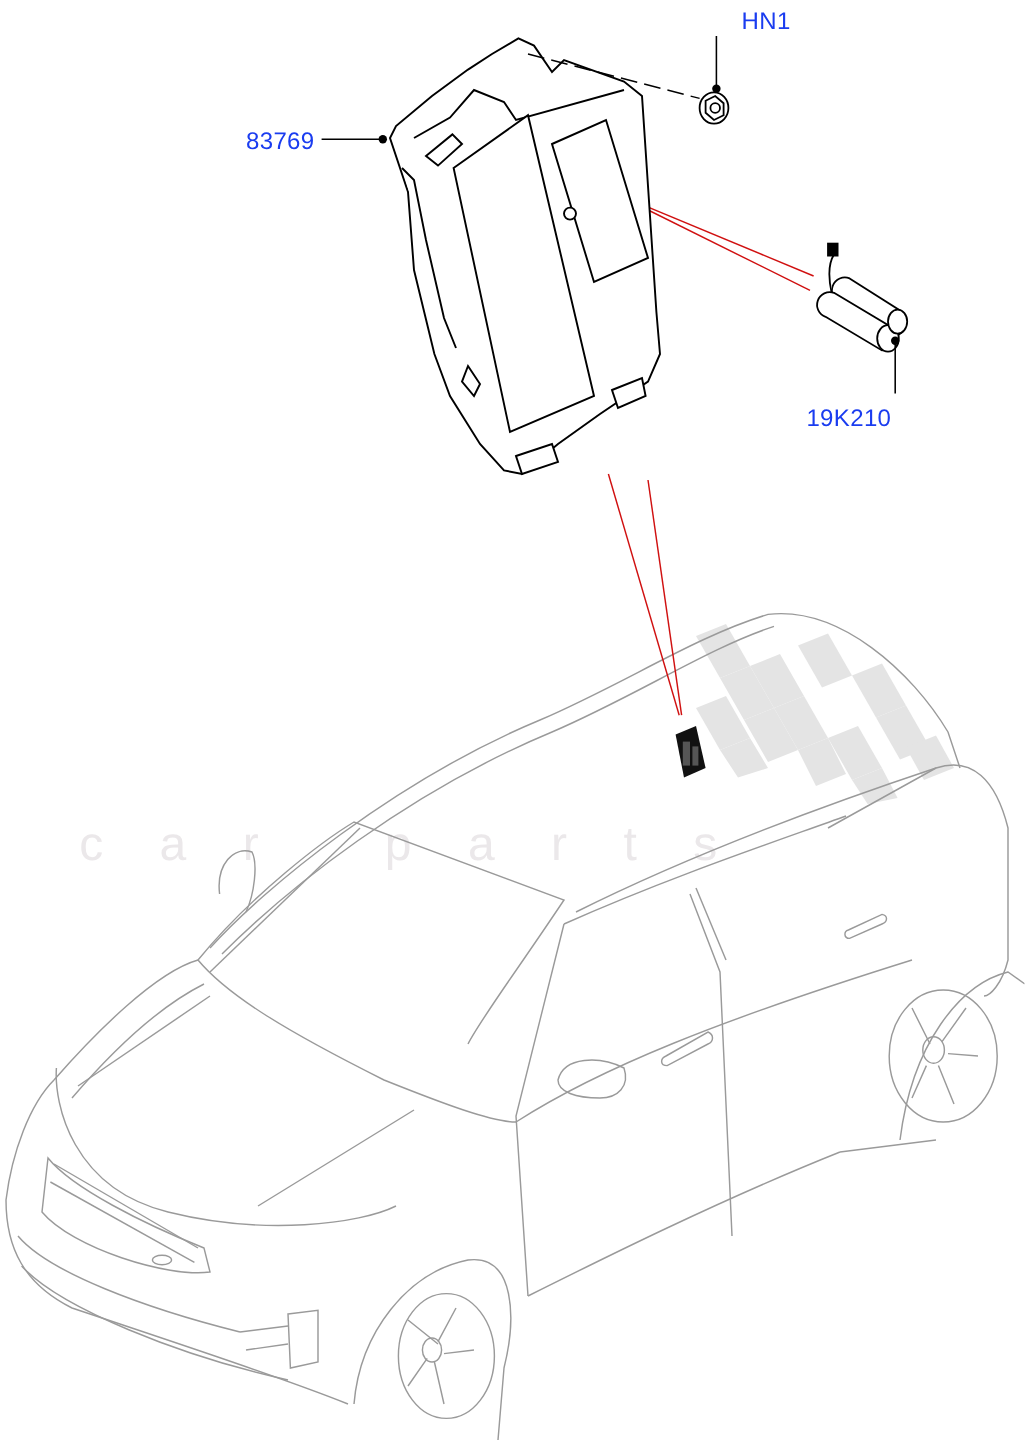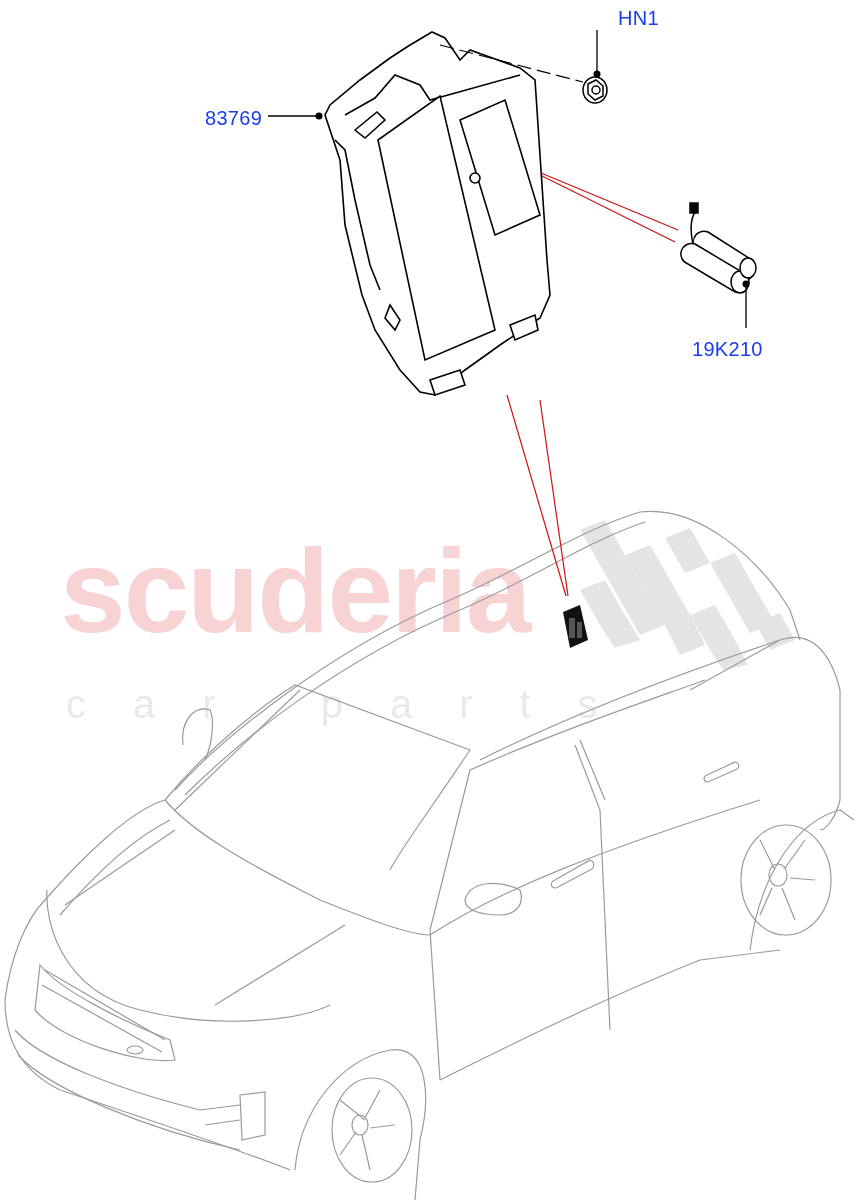--- a/index.html
+++ b/index.html
@@ -7,21 +7,20 @@
   svg{position:absolute;left:0;top:0;}
   .label{position:absolute;color:#1a3cf0;font-size:20px;font-family:"Liberation Sans",sans-serif;line-height:1;letter-spacing:0.3px;}
   .wm-main{position:absolute;left:60px;top:532px;font-family:"Liberation Sans",sans-serif;font-weight:bold;font-size:118px;color:#f7d3d3;letter-spacing:-2px;line-height:1;}
   .wm-sub{position:absolute;left:66px;top:684px;font-family:"Liberation Sans",sans-serif;font-size:40px;color:#ebe8ea;letter-spacing:47px;line-height:1;}
 </style>
 </head>
 <body>
 
 <div id="stage">
 
-  <div class="wm-main">scuderia</div>
   <div class="wm-sub">car parts</div>
 
   <svg width="854" height="1200" viewBox="0 0 854 1200">
 
     <g fill="#e4e4e4">
       <polygon points="580,530 605,520 625,555 600,565"></polygon>
       <polygon points="625,555 650,545 670,580 645,590"></polygon>
       <polygon points="600,565 625,555 645,590 620,600"></polygon>
       <polygon points="665,538 690,528 710,563 685,573"></polygon>
       <polygon points="710,563 735,553 755,588 730,598"></polygon>
@@ -142,14 +141,14 @@
     </g>
     <g fill="#000">
       <circle cx="319" cy="116" r="3.5"></circle>
       <circle cx="597" cy="74" r="3.5"></circle>
       <circle cx="746" cy="284" r="3.5"></circle>
     </g>
   </svg>
 
   <div class="label" style="left:205px;top:108px;">83769</div>
   <div class="label" style="left:574px;top:8px;margin-left:44px;">HN1</div>
-  <div class="label" style="left:692px;top:339px;">19K210</div>
+  <div class="label" style="left:672px;top:339px;">19K210</div>
 </div>
 
 </body></html>

